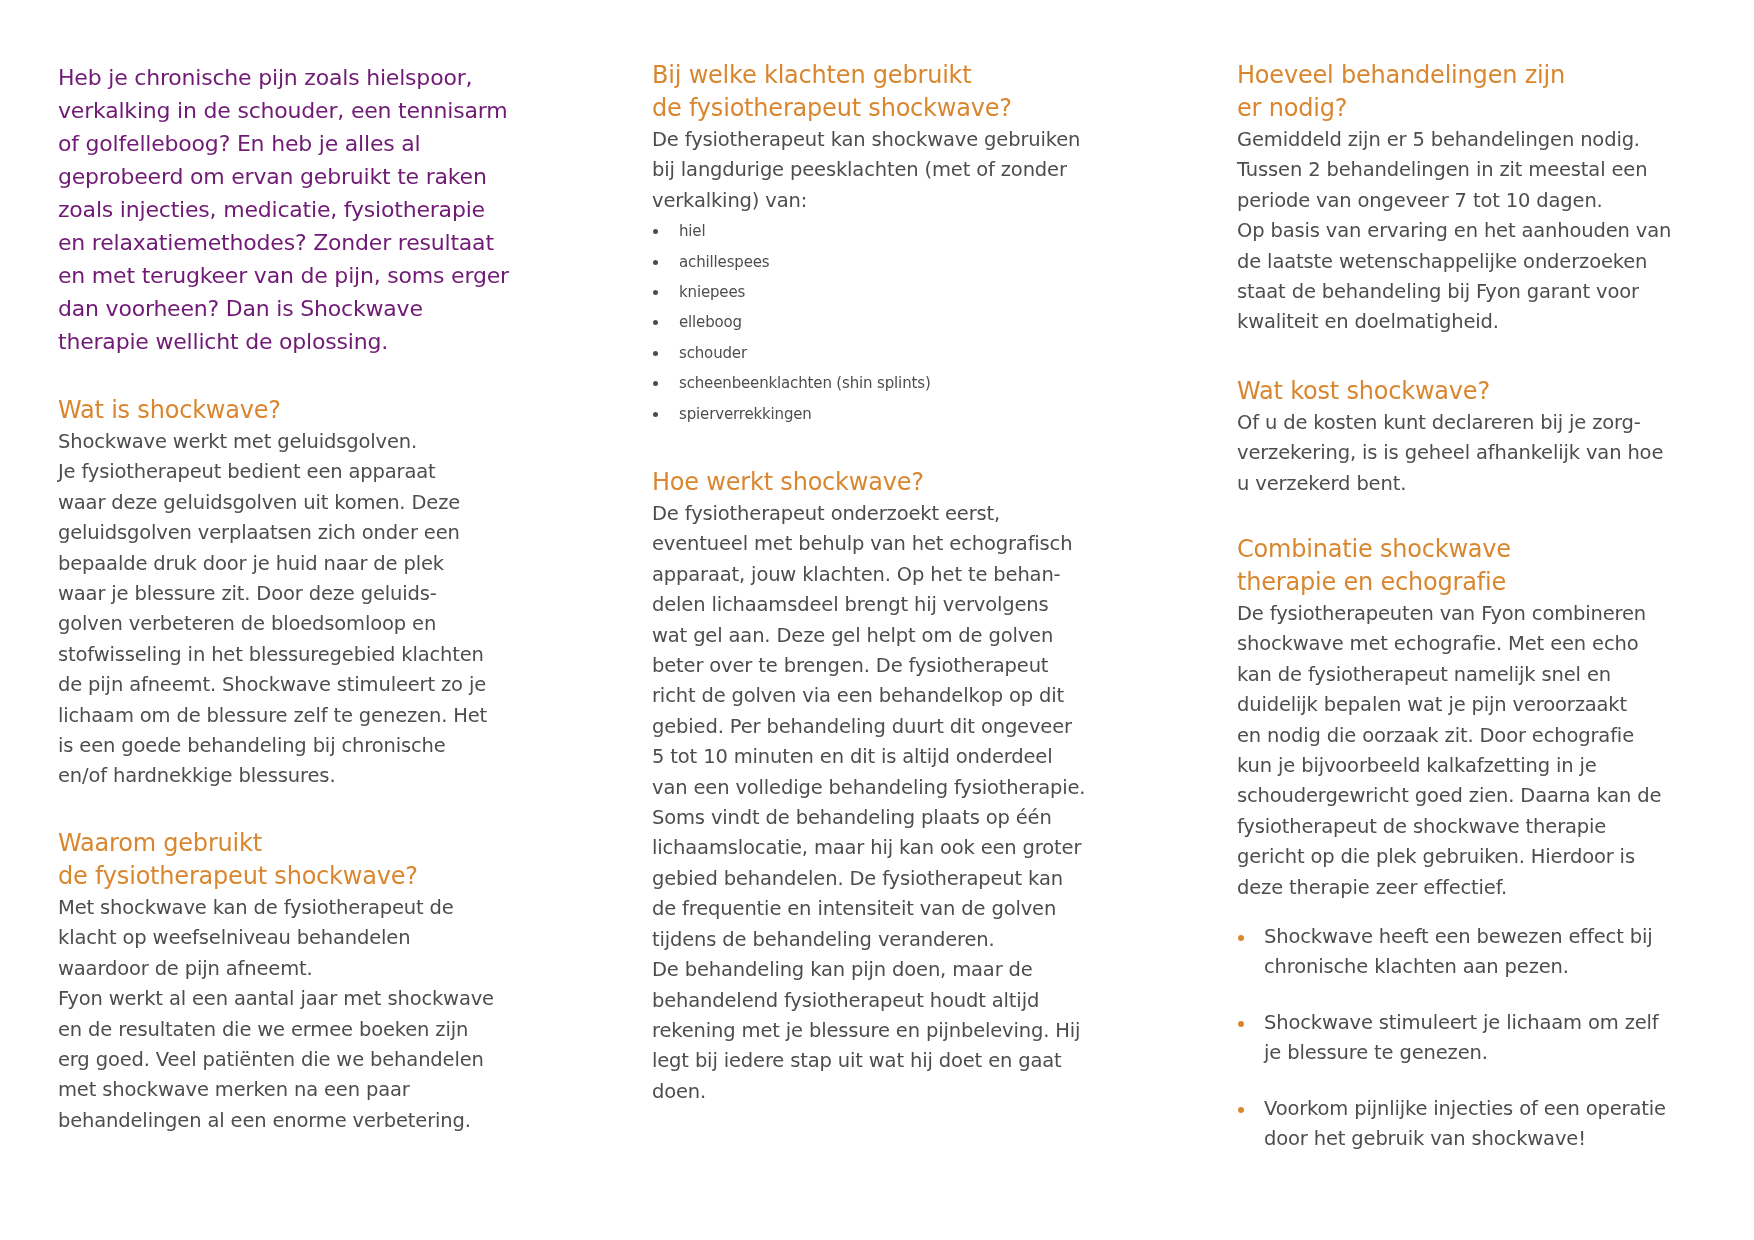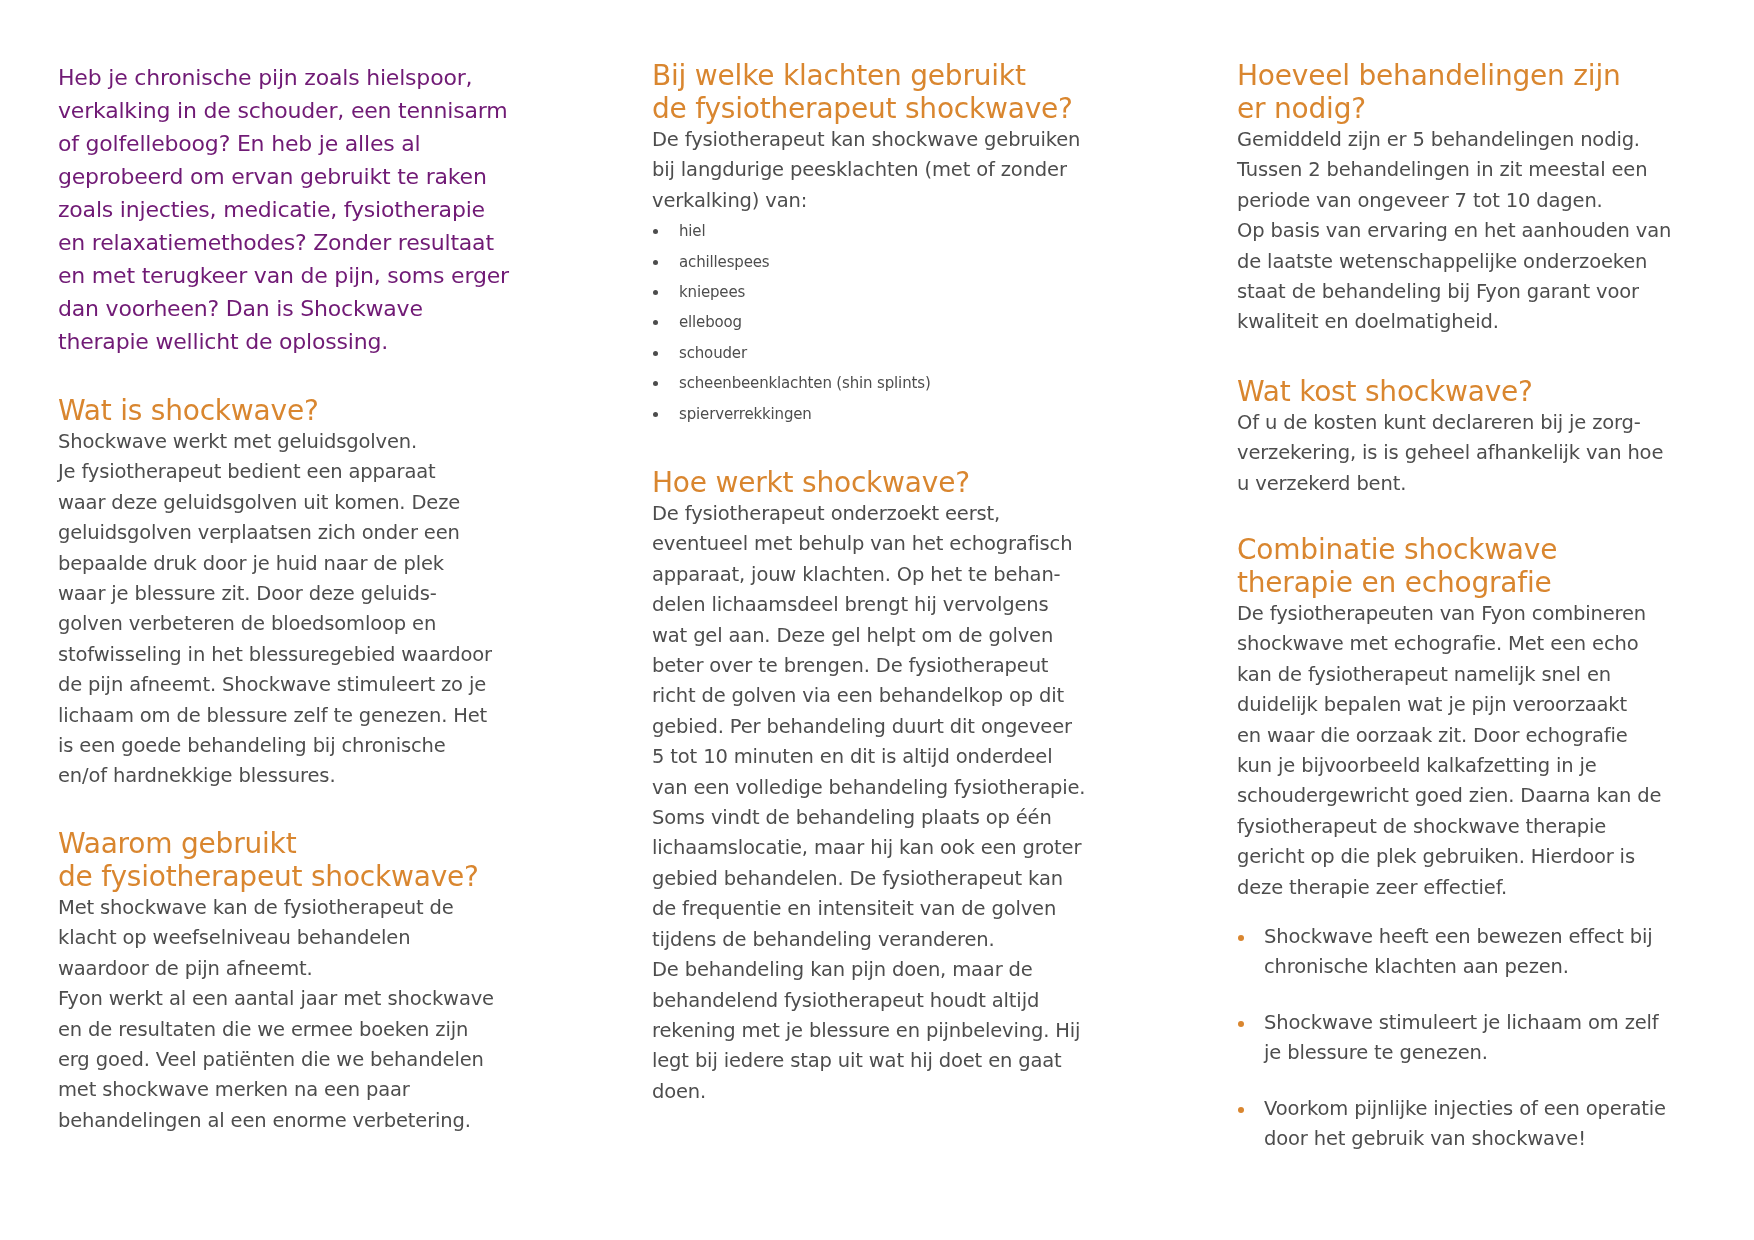--- a/index.html
+++ b/index.html
@@ -1,20 +1,20 @@
 <!DOCTYPE html>
 <html><head>
 <meta charset="utf-8">
 <style>
   html, body { margin: 0; padding: 0; background: #ffffff; }
   body { width: 1754px; height: 1240px; position: relative; overflow: hidden; font-family: "DejaVu Sans", sans-serif; }
   .col { position: absolute; }
   .block { position: absolute; left: 0; }
   .intro { color: #701a75; font-size: 22px; line-height: 33px; letter-spacing: -0.2px; }
-  .h { color: #d9862f; font-size: 28px; line-height: 33px; letter-spacing: -0.2px; margin: 0; font-weight: normal; }
+  .h { color: #d9862f; font-size: 24px; line-height: 33px; letter-spacing: -0.2px; margin: 0; font-weight: normal; }
   .p { color: #4d4d4d; font-size: 19.5px; line-height: 30.4px; letter-spacing: -0.15px; margin: 0; }
   .line { display: block; white-space: nowrap; }
   ul.dots { list-style: none; margin: 0; padding: 0; }
   ul.dots li { position: relative; padding-left: 27px; color: #4d4d4d; font-size: 15px; line-height: 30.4px; white-space: nowrap; letter-spacing: -0.15px; }
   ul.dots li .dot { position: absolute; left: 1px; top: 13px; width: 5px; height: 5px; border-radius: 50%; background: #4d4d4d; }
   ul.obul { list-style: none; margin: 0; padding: 0; }
   ul.obul li { position: relative; padding-left: 27px; color: #4d4d4d; font-size: 19.5px; line-height: 30.4px; letter-spacing: -0.15px; margin-bottom: 25px; }
   ul.obul li .dot { position: absolute; left: 1px; top: 13px; width: 6px; height: 6px; border-radius: 50%; background: #d9862f; }
 </style>
 </head>
@@ -38,21 +38,21 @@
         <span class="line">Wat is shockwave?</span>
       </h2>
     <p class="p">
         <span class="line">Shockwave werkt met geluidsgolven.</span>
         <span class="line">Je fysiotherapeut bedient een apparaat</span>
         <span class="line">waar deze geluidsgolven uit komen. Deze</span>
         <span class="line">geluidsgolven verplaatsen zich onder een</span>
         <span class="line">bepaalde druk door je huid naar de plek</span>
         <span class="line">waar je blessure zit. Door deze geluids-</span>
         <span class="line">golven verbeteren de bloedsomloop en</span>
-        <span class="line">stofwisseling in het blessuregebied waardoor</span>
+        <span class="line">stofwisseling in het blessuregebied klachten</span>
         <span class="line">de pijn afneemt. Shockwave stimuleert zo je</span>
         <span class="line">lichaam om de blessure zelf te genezen. Het</span>
         <span class="line">is een goede behandeling bij chronische</span>
         <span class="line">en/of hardnekkige blessures.</span>
       </p>
   </div>
 
   <div class="block" style="top:827px;">
     <h2 class="h">
         <span class="line">Waarom gebruikt</span>
@@ -153,21 +153,21 @@
   <div class="block" style="top:533px;">
     <h2 class="h">
         <span class="line">Combinatie shockwave</span>
         <span class="line">therapie en echografie</span>
       </h2>
     <p class="p">
         <span class="line">De fysiotherapeuten van Fyon combineren</span>
         <span class="line">shockwave met echografie. Met een echo</span>
         <span class="line">kan de fysiotherapeut namelijk snel en</span>
         <span class="line">duidelijk bepalen wat je pijn veroorzaakt</span>
-        <span class="line">en waar die oorzaak zit. Door echografie</span>
+        <span class="line">en nodig die oorzaak zit. Door echografie</span>
         <span class="line">kun je bijvoorbeeld kalkafzetting in je</span>
         <span class="line">schoudergewricht goed zien. Daarna kan de</span>
         <span class="line">fysiotherapeut de shockwave therapie</span>
         <span class="line">gericht op die plek gebruiken. Hierdoor is</span>
         <span class="line">deze therapie zeer effectief.</span>
       </p>
   </div>
 
   <div class="block" style="top:922px; width:517px;">
     <ul class="obul">

